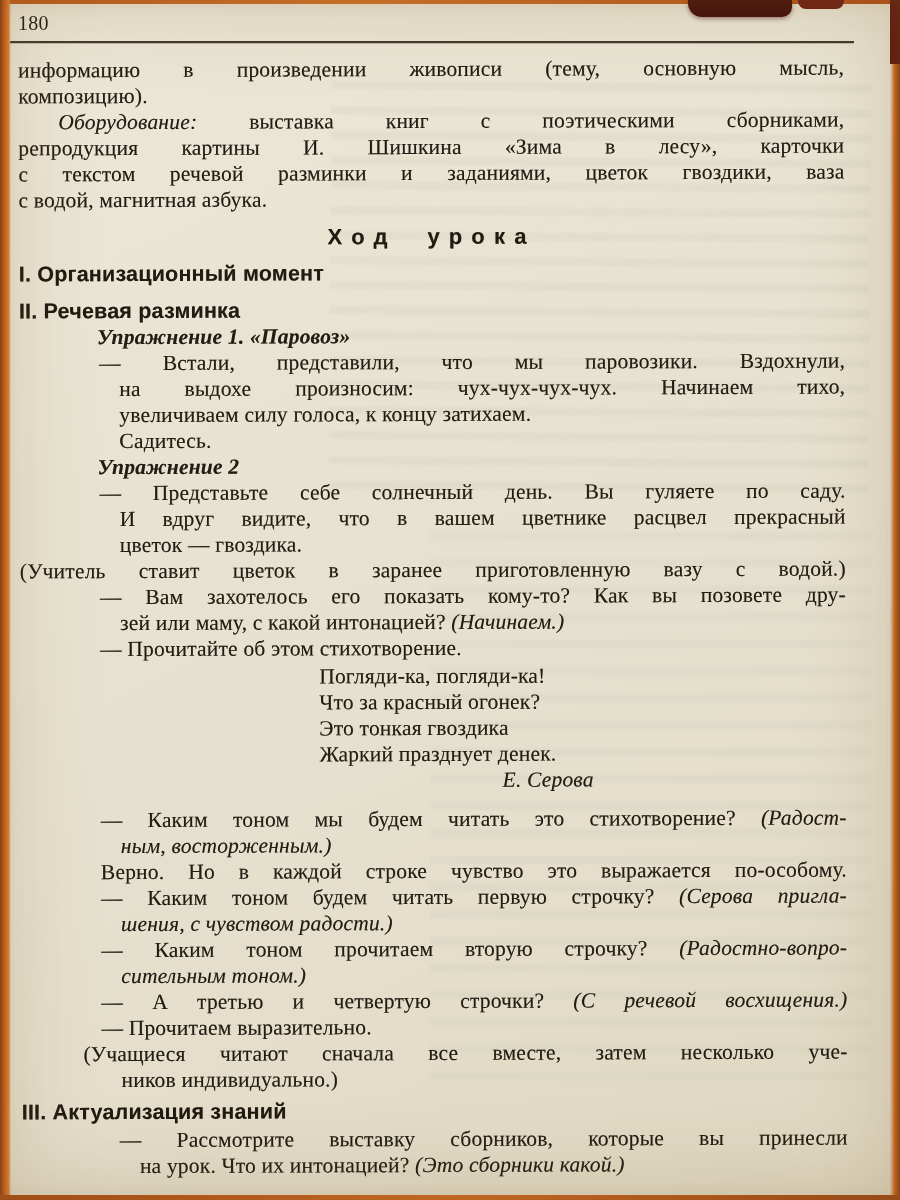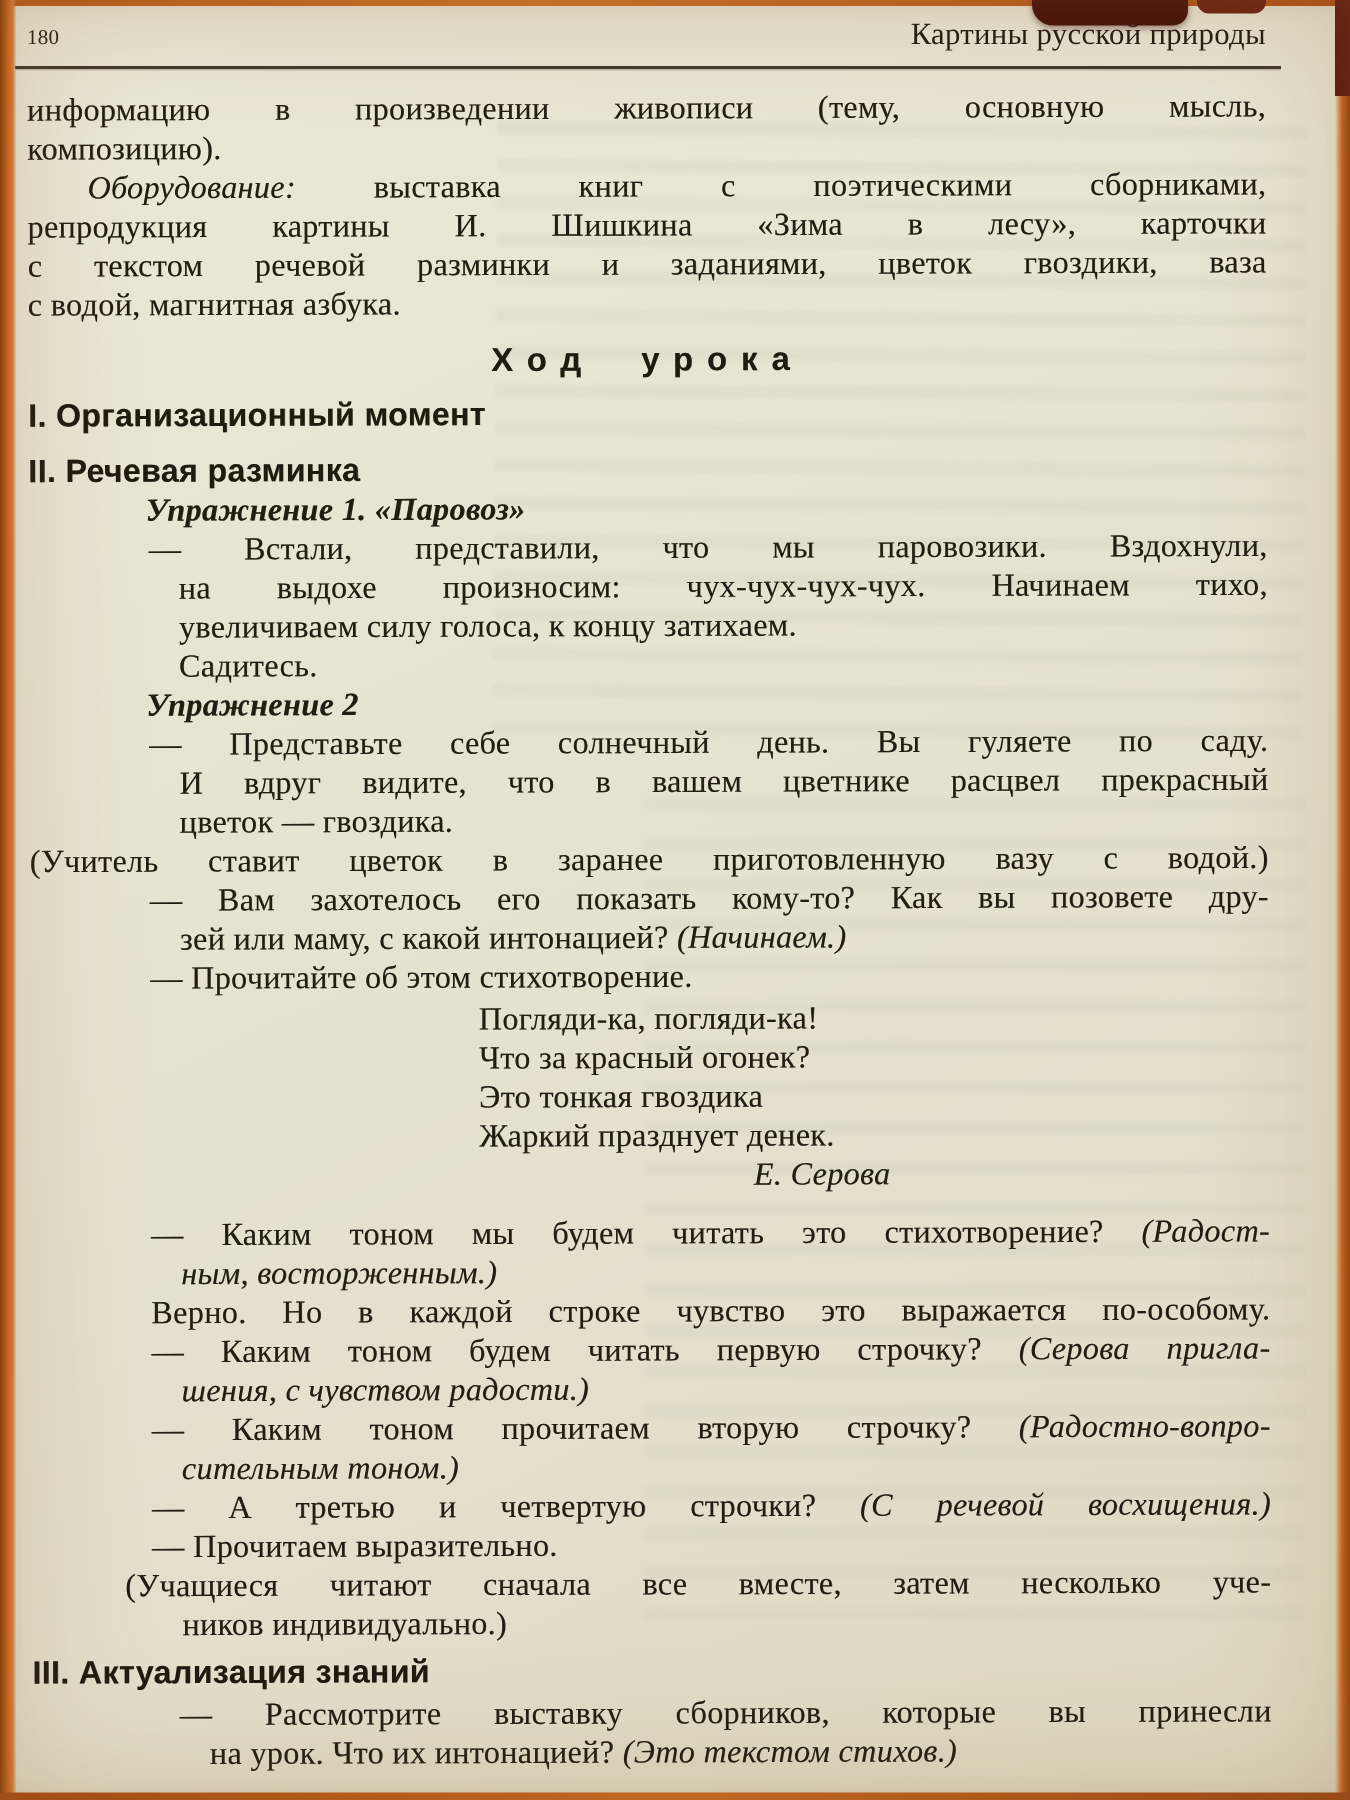--- a/index.html
+++ b/index.html
@@ -33,21 +33,21 @@
             filter:blur(1.3px); transform:rotate(.4deg); opacity:.45; }
   .bleed2 { position:absolute; left:430px; top:530px; width:440px; height:560px; pointer-events:none;
             background:repeating-linear-gradient(0deg, rgba(120,135,112,0) 0 9px,
               rgba(120,135,112,.12) 11px 17px, rgba(120,135,112,0) 19px 27px);
             filter:blur(1.4px); opacity:.4; }
 
   .page { position:relative; width:100%; height:100%; padding:10px 56px 0 18px;
           color:#221c12; font-size:21.5px; line-height:26px; letter-spacing:.2px; }
 
   .hdr { display:flex; justify-content:space-between; align-items:baseline; }
-  .pnum  { font-size:14px; }
+  .pnum  { font-size:20px; }
   .htitle{ font-size:20.5px; }
   .rule { height:2px; background:#41382b; margin:5px -10px 0 -8px;
           box-shadow:0 1px 0 rgba(65,56,43,.25); }
 
   .content { margin-top:13px; transform:rotate(-0.2deg); transform-origin:50% 0;
              text-shadow:.2px 0 0 rgba(34,28,18,.45); }
 
   .ln { min-height:26px; }
   .just { text-align:justify; text-align-last:justify; }
   .ind  { text-indent:40px; }
@@ -74,21 +74,20 @@
 </head>
 <body>
 
 <div class="scan">
   <div class="bleed1"></div>
   <div class="bleed2"></div>
 
   <div class="page">
     <header class="hdr">
       <span class="pnum">180</span>
-      <span class="htitle">Картины русской природы</span>
     </header>
     <div class="rule"></div>
 
     <main class="content">
 
       <div class="ln just">информацию в произведении живописи (тему, основную мысль,</div>
       <div class="ln">композицию).</div>
 
       <div class="ln just ind"><span class="bi">Оборудование:</span> <span>выставка книг с поэтическими сборниками,</span></div>
       <div class="ln just">репродукция картины И. Шишкина «Зима в лесу», карточки</div>
@@ -140,21 +139,21 @@
       <div class="ln just pl1"><span>— А третью и четвертую строчки? </span><span class="it">(С речевой восхищения.)</span></div>
 
       <div class="ln pl1">— Прочитаем выразительно.</div>
 
       <div class="ln just pln">(Учащиеся читают сначала все вместе, затем несколько уче-</div>
       <div class="ln pl2">ников индивидуально.)</div>
 
       <div class="ln sec sec3">III. Актуализация знаний</div>
 
       <div class="ln just plf1">— Рассмотрите выставку сборников, которые вы принесли</div>
-      <div class="ln plf2"><span>на урок. Что их интонацией? </span><span class="it">(Это текстом стихов.)</span></div>
+      <div class="ln plf2"><span>на урок. Что их интонацией? </span><span class="it">(Это сборники какой.)</span></div>
 
     </main>
   </div>
 
   <div class="edge-top"></div>
   <div class="edge-left"></div>
   <div class="edge-right"></div>
   <div class="edge-right-top"></div>
   <div class="edge-bottom"></div>
   <div class="blotch-a"></div>

